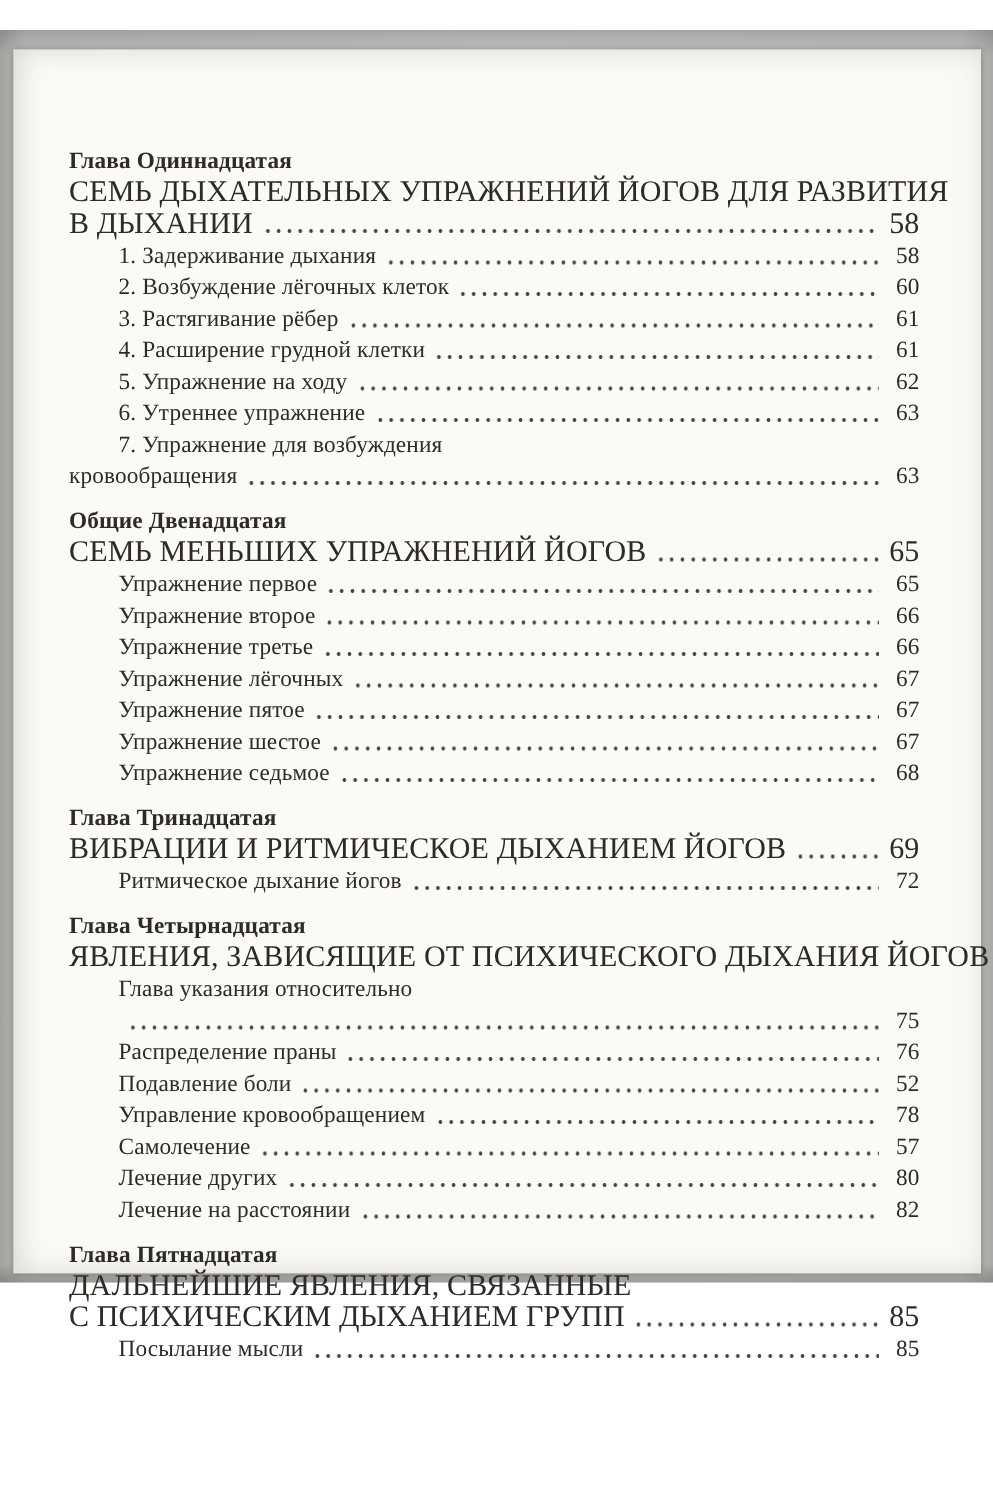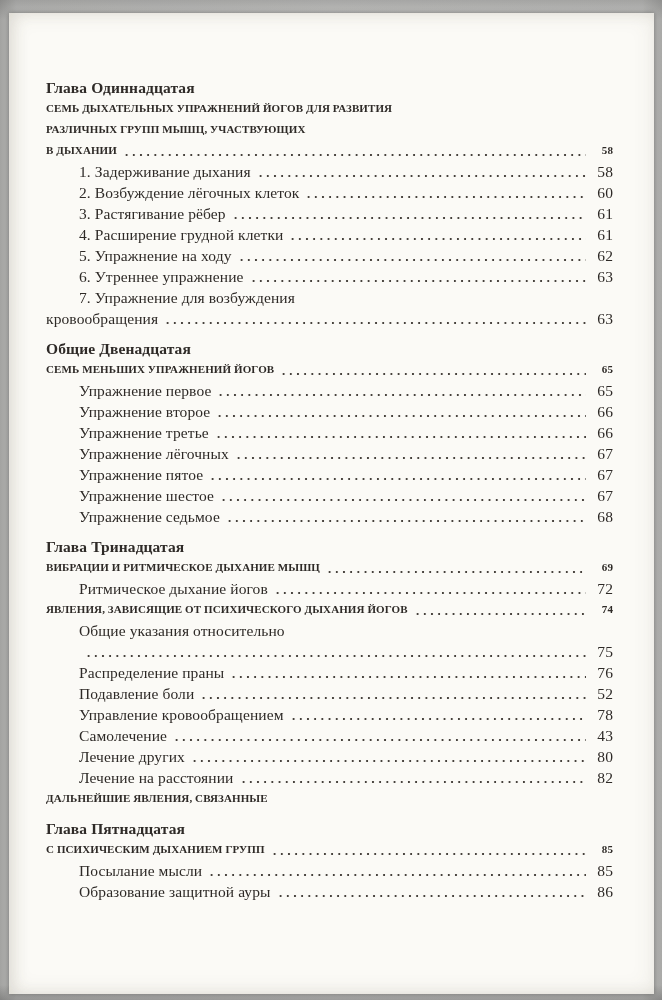--- a/index.html
+++ b/index.html
@@ -3,22 +3,23 @@
 <meta charset="utf-8">
 <style>
   * { box-sizing: border-box; margin: 0; padding: 0; }
   html, body {
     width: 662px; height: 1000px;
     font-family: "Liberation Serif", "DejaVu Serif", serif;
     overflow: hidden;
   }
   .photo {
     position: relative;
-    width: 662px; height: 1000px;
+    width: 662px; height: 835px;
     background: linear-gradient(90deg, #a3a3a1 0%, #bebebc 2.5%, #c7c7c5 50%, #c3c3c1 97%, #a9a9a7 100%);
+    margin-top: 20px;
   }
   .photo::before {
     content: "";
     position: absolute; inset: 0;
     background: linear-gradient(180deg, rgba(70,70,70,.25) 0%, rgba(0,0,0,0) 2%, rgba(0,0,0,0) 98.5%, rgba(60,60,60,.3) 100%);
     pointer-events: none;
   }
   .page {
     position: absolute;
     left: 9px; right: 8px; top: 13px; bottom: 6px;
@@ -30,21 +31,21 @@
     color: var(--text, #2e2a27);
     font-size: 15.5px;
     line-height: 21px;
     letter-spacing: .1px;
   }
   .row { display: flex; align-items: baseline; }
   .row .label { white-space: nowrap; }
   .indent-1 { padding-left: 33px; align-items: center; }
   .style-chapter { font-weight: bold; margin-top: 9px; }
   .toc .row:first-child { margin-top: 0; }
-  .style-title { font-weight: bold; font-size: 11px; }
+  .style-title { font-weight: normal; font-size: 20px; }
   .dots {
     flex: 1 1 auto;
     min-width: 10px;
     height: 4px;
     align-self: flex-end;
     margin: 0 5px 4px 6px;
     background-image: radial-gradient(circle, #46413c 1.05px, rgba(0,0,0,0) 1.45px);
     background-size: 7.2px 4px;
     background-position: left 50%;
     background-repeat: repeat-x;
@@ -57,23 +58,20 @@
 <div class="photo">
   <div class="page">
     <div class="toc" id="toc">
         <div class="row style-chapter indent-0">
           <span class="label">Глава Одиннадцатая</span>
         </div>
         <div class="row style-title indent-0">
           <span class="label">СЕМЬ ДЫХАТЕЛЬНЫХ УПРАЖНЕНИЙ ЙОГОВ ДЛЯ РАЗВИТИЯ</span>
         </div>
         <div class="row style-title indent-0">
-          <span class="label">РАЗЛИЧНЫХ ГРУПП МЫШЦ, УЧАСТВУЮЩИХ</span>
-        </div>
-        <div class="row style-title indent-0">
           <span class="label">В ДЫХАНИИ</span>
           <span class="dots"></span>
           <span class="pagenum">58</span>
         </div>
         <div class="row style-entry indent-1">
           <span class="label">1. Задерживание дыхания</span>
           <span class="dots"></span>
           <span class="pagenum">58</span>
         </div>
         <div class="row style-entry indent-1">
@@ -149,36 +147,39 @@
         </div>
         <div class="row style-entry indent-1">
           <span class="label">Упражнение седьмое</span>
           <span class="dots"></span>
           <span class="pagenum">68</span>
         </div>
         <div class="row style-chapter indent-0">
           <span class="label">Глава Тринадцатая</span>
         </div>
         <div class="row style-title indent-0">
-          <span class="label">ВИБРАЦИИ И РИТМИЧЕСКОЕ ДЫХАНИЕ МЫШЦ</span>
+          <span class="label">ВИБРАЦИИ И РИТМИЧЕСКОЕ ДЫХАНИЕМ ЙОГОВ</span>
           <span class="dots"></span>
           <span class="pagenum">69</span>
         </div>
         <div class="row style-entry indent-1">
           <span class="label">Ритмическое дыхание йогов</span>
           <span class="dots"></span>
           <span class="pagenum">72</span>
         </div>
+        <div class="row style-chapter indent-0">
+          <span class="label">Глава Четырнадцатая</span>
+        </div>
         <div class="row style-title indent-0">
           <span class="label">ЯВЛЕНИЯ, ЗАВИСЯЩИЕ ОТ ПСИХИЧЕСКОГО ДЫХАНИЯ ЙОГОВ</span>
           <span class="dots"></span>
           <span class="pagenum">74</span>
         </div>
         <div class="row style-entry indent-1">
-          <span class="label">Общие указания относительно</span>
+          <span class="label">Глава указания относительно</span>
         </div>
         <div class="row style-entry indent-1">
           <span class="dots"></span>
           <span class="pagenum">75</span>
         </div>
         <div class="row style-entry indent-1">
           <span class="label">Распределение праны</span>
           <span class="dots"></span>
           <span class="pagenum">76</span>
         </div>
@@ -188,48 +189,43 @@
           <span class="pagenum">52</span>
         </div>
         <div class="row style-entry indent-1">
           <span class="label">Управление кровообращением</span>
           <span class="dots"></span>
           <span class="pagenum">78</span>
         </div>
         <div class="row style-entry indent-1">
           <span class="label">Самолечение</span>
           <span class="dots"></span>
-          <span class="pagenum">43</span>
+          <span class="pagenum">57</span>
         </div>
         <div class="row style-entry indent-1">
           <span class="label">Лечение других</span>
           <span class="dots"></span>
           <span class="pagenum">80</span>
         </div>
         <div class="row style-entry indent-1">
           <span class="label">Лечение на расстоянии</span>
           <span class="dots"></span>
           <span class="pagenum">82</span>
         </div>
+        <div class="row style-chapter indent-0">
+          <span class="label">Глава Пятнадцатая</span>
+        </div>
         <div class="row style-title indent-0">
           <span class="label">ДАЛЬНЕЙШИЕ ЯВЛЕНИЯ, СВЯЗАННЫЕ</span>
         </div>
-        <div class="row style-chapter indent-0">
-          <span class="label">Глава Пятнадцатая</span>
-        </div>
         <div class="row style-title indent-0">
           <span class="label">С ПСИХИЧЕСКИМ ДЫХАНИЕМ ГРУПП</span>
           <span class="dots"></span>
           <span class="pagenum">85</span>
         </div>
         <div class="row style-entry indent-1">
           <span class="label">Посылание мысли</span>
           <span class="dots"></span>
           <span class="pagenum">85</span>
-        </div>
-        <div class="row style-entry indent-1">
-          <span class="label">Образование защитной ауры</span>
-          <span class="dots"></span>
-          <span class="pagenum">86</span>
         </div>
       </div>
   </div>
 </div>
 
 </body></html>

